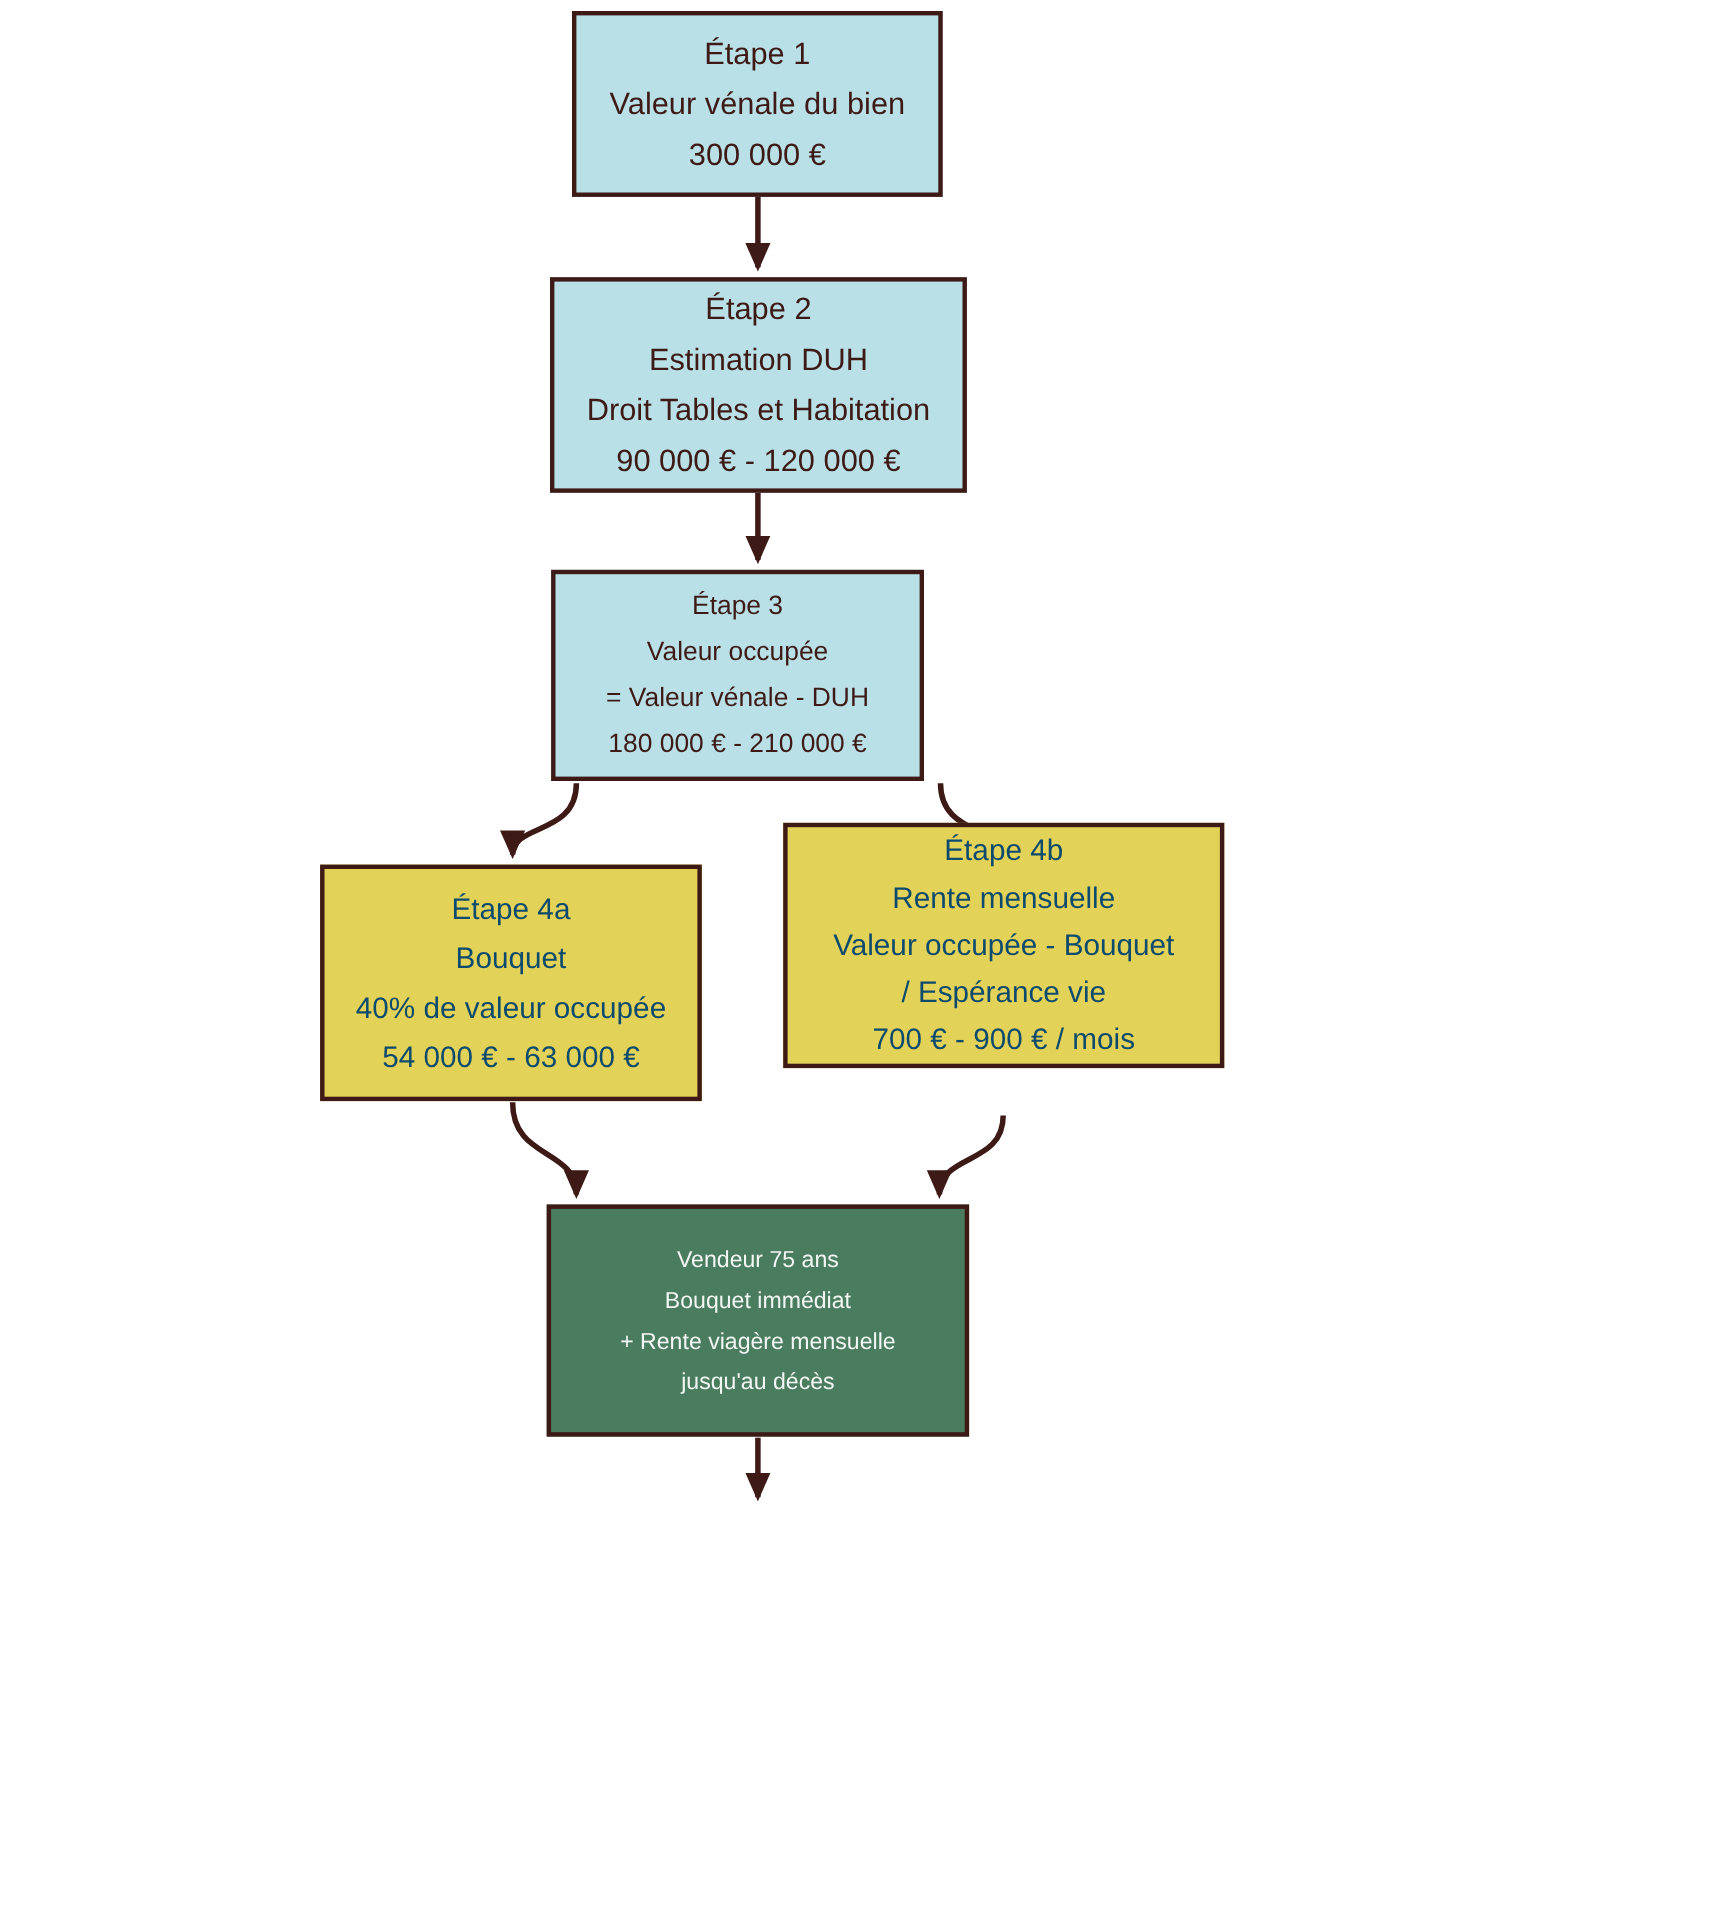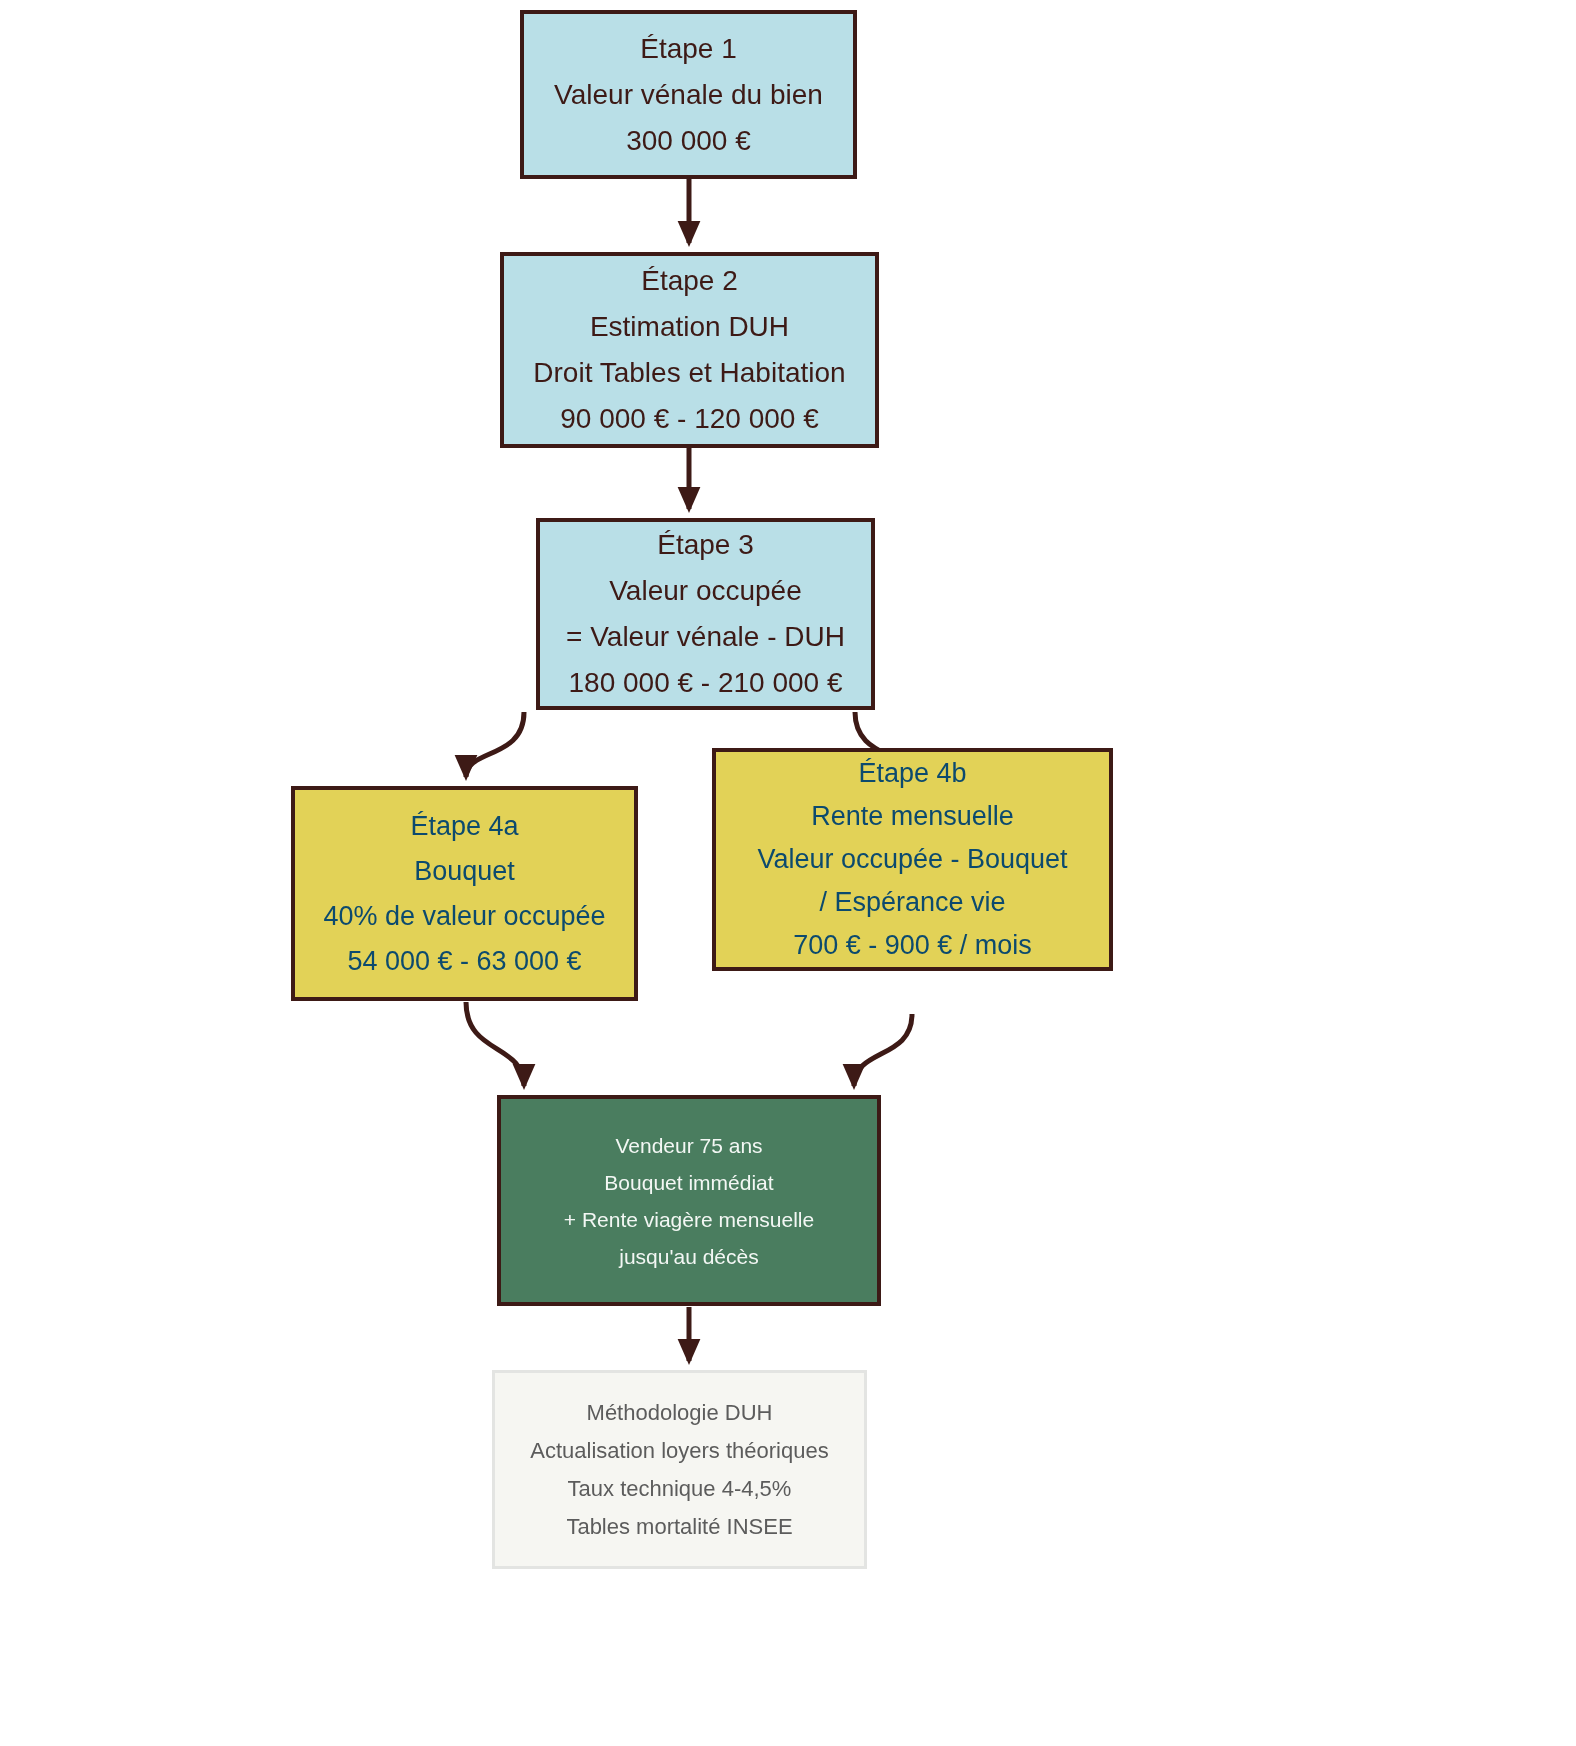--- a/index.html
+++ b/index.html
@@ -73,21 +73,21 @@
     line-height: 1.0;
   }
 
   
   #node-etape1 { left: 520px; top: 10px;   width: 337px; height: 169px; font-size: 28px; }
   #node-etape1 .line { margin: 9px 0; }
 
   #node-etape2 { left: 500px; top: 252px;  width: 379px; height: 196px; font-size: 28px; }
   #node-etape2 .line { margin: 9px 0; }
 
-  #node-etape3 { left: 536px; top: 518px;  width: 339px; height: 192px; font-size: 28px; }
+  #node-etape3 { left: 501px; top: 518px;  width: 339px; height: 192px; font-size: 24px; }
   #node-etape3 .line { margin: 9px 0; }
 
   #node-etape4a { left: 291px; top: 786px;  width: 347px; height: 215px; font-size: 27px; }
   #node-etape4a .line { margin: 9px 0; }
 
   #node-etape4b { left: 712px; top: 748px;  width: 401px; height: 223px; font-size: 27px; }
   #node-etape4b .line { margin: 8px 0; }
 
   #node-resultat { left: 497px; top: 1095px; width: 384px; height: 211px; font-size: 21px; }
   #node-resultat .line { margin: 8px 0; }
@@ -157,20 +157,14 @@
     <span class="line">700 € - 900 € / mois</span>
   </div>
 
   <div class="node green" id="node-resultat">
     <span class="line">Vendeur 75 ans</span>
     <span class="line">Bouquet immédiat</span>
     <span class="line">+ Rente viagère mensuelle</span>
     <span class="line">jusqu'au décès</span>
   </div>
 
-  <div class="note" id="node-methodologie">
-    <span class="line">Méthodologie DUH</span>
-    <span class="line">Actualisation loyers théoriques</span>
-    <span class="line">Taux technique 4-4,5%</span>
-    <span class="line">Tables mortalité INSEE</span>
-  </div>
 
 </div>
 
 </body></html>

